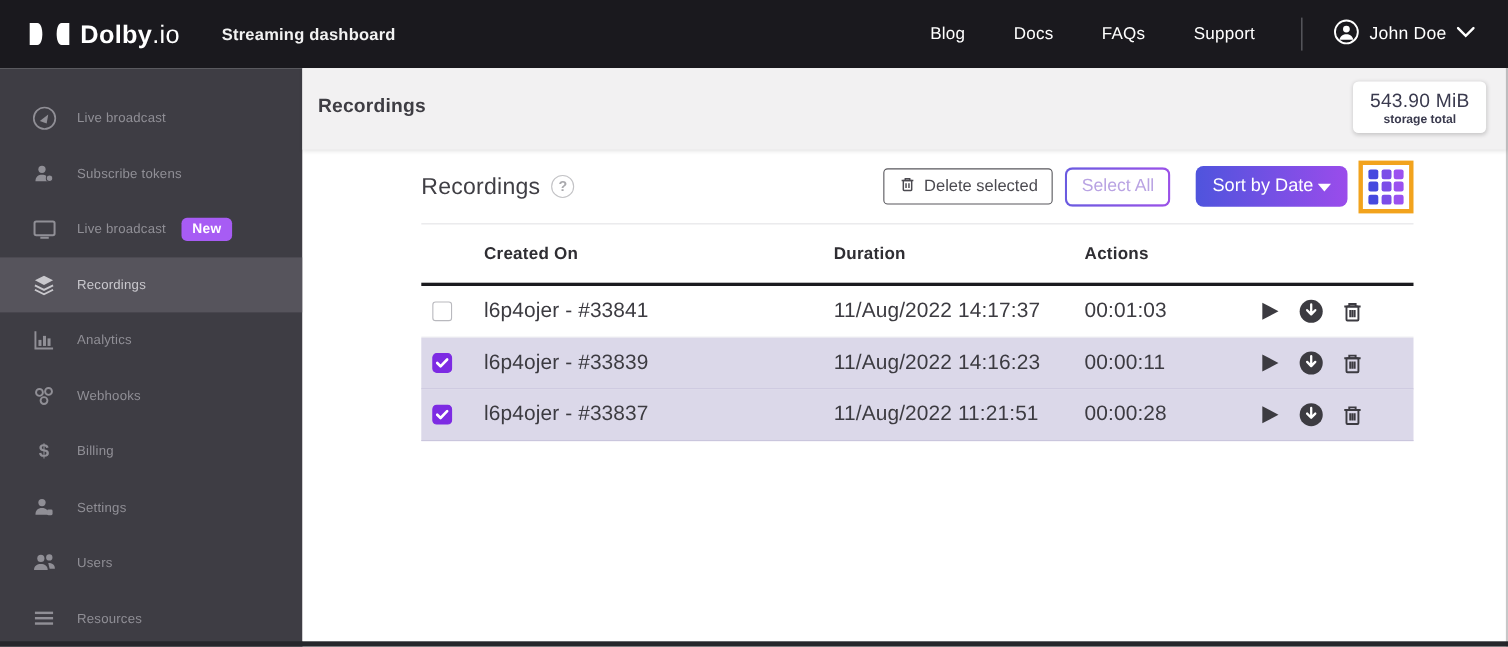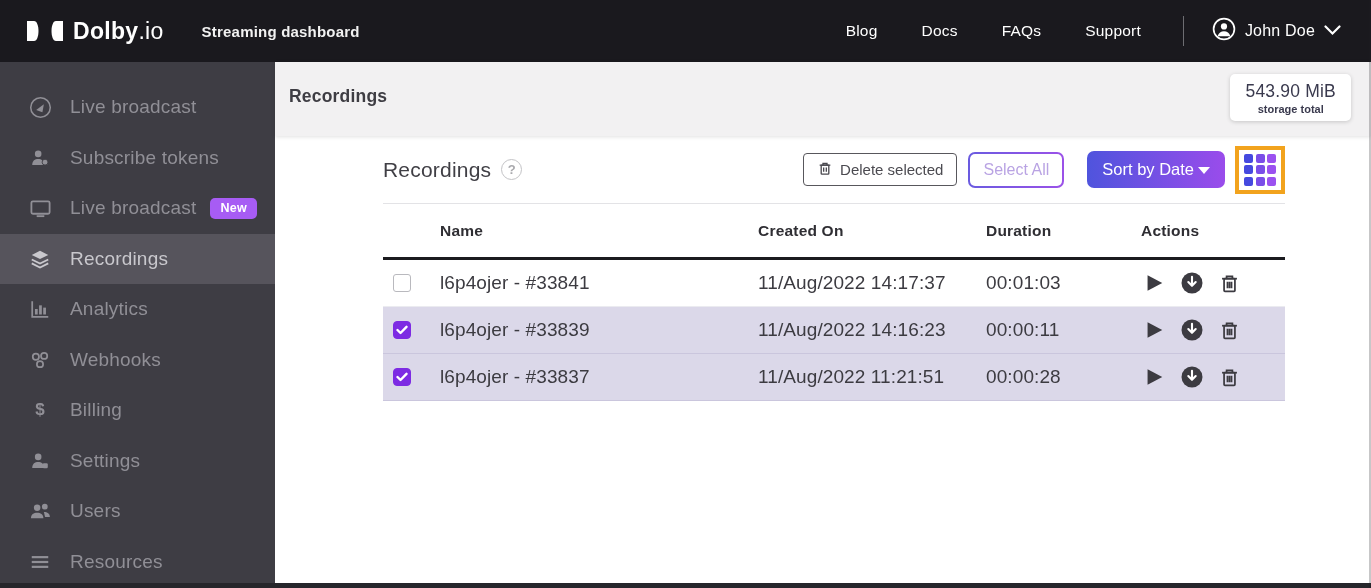--- a/index.html
+++ b/index.html
@@ -16,21 +16,21 @@
   .topbar-right { margin-left:auto; display:flex; align-items:center; margin-right:30px; }
   .top-link { font-size:15.5px; color:#ffffff; margin-left:44px; cursor:pointer; letter-spacing:.2px; }
   .top-divider { width:1px; height:30px; background:#6d6d72; margin:0 28px 0 42px; }
   .user-chip { display:flex; align-items:center; gap:9px; cursor:pointer; }
   .user-name { font-size:16px; color:#fff; letter-spacing:.2px; }
 
   
   .sidebar { position:absolute; left:0; top:62px; width:275px; height:526px; background:#3e3d44; padding-top:20px; }
   .side-item { display:flex; align-items:center; height:50.5px; padding-left:27px; color:#908f96; cursor:pointer; }
   .side-item .s-icon { width:26px; height:24px; display:flex; align-items:center; justify-content:center; margin-right:17px; flex:none; }
-  .side-item .s-label { font-size:19px; letter-spacing:.2px;text-align:right; }
+  .side-item .s-label { font-size:12px; letter-spacing:.2px;text-align:right; }
   .side-item.active { background:#56545c; color:#c9c8cd; }
   .badge-new { margin-left:14px; background:#a75cf4; color:#fff; font-size:12.5px; font-weight:700; padding:3px 10px 4px; border-radius:5px; letter-spacing:.3px; }
   .dollar-glyph { font-size:17px; font-weight:700; color:#908f96; }
 
   
   .main { position:absolute; left:275px; top:62px; width:1096px; height:521px; background:#ffffff; }
   .page-header { position:relative; width:100%; height:74px; background:#f2f1f2; box-shadow:0 1px 4px rgba(0,0,0,.12); }
   .page-title { position:absolute; left:14px; top:24px; font-size:17.5px; font-weight:700; color:#3e3d43; letter-spacing:.2px; }
   .storage-card { position:absolute; right:20px; top:12px; background:#ffffff; border-radius:5px; box-shadow:0 1px 4px rgba(0,0,0,.18); padding:7px 15px 6px; text-align:center; }
   .storage-value { font-size:17.5px; color:#3a3a4e; letter-spacing:.2px; }
@@ -265,21 +265,20 @@
                 <span></span>
                 <span></span>
             </span>
           </span>
         </div>
       </div>
 
       <div class="rec-table">
         <div class="t-head">
           <span class="th"></span>
-          <span class="th">Name</span>
           <span class="th">Created On</span>
           <span class="th">Duration</span>
           <span class="th">Actions</span>
         </div>
 
         <div class="t-row">
           <span class="checkbox"></span>
           <span class="cell-name">l6p4ojer - #33841</span>
           <span class="cell-created">11/Aug/2022 14:17:37</span>
           <span class="cell-duration">00:01:03</span>

